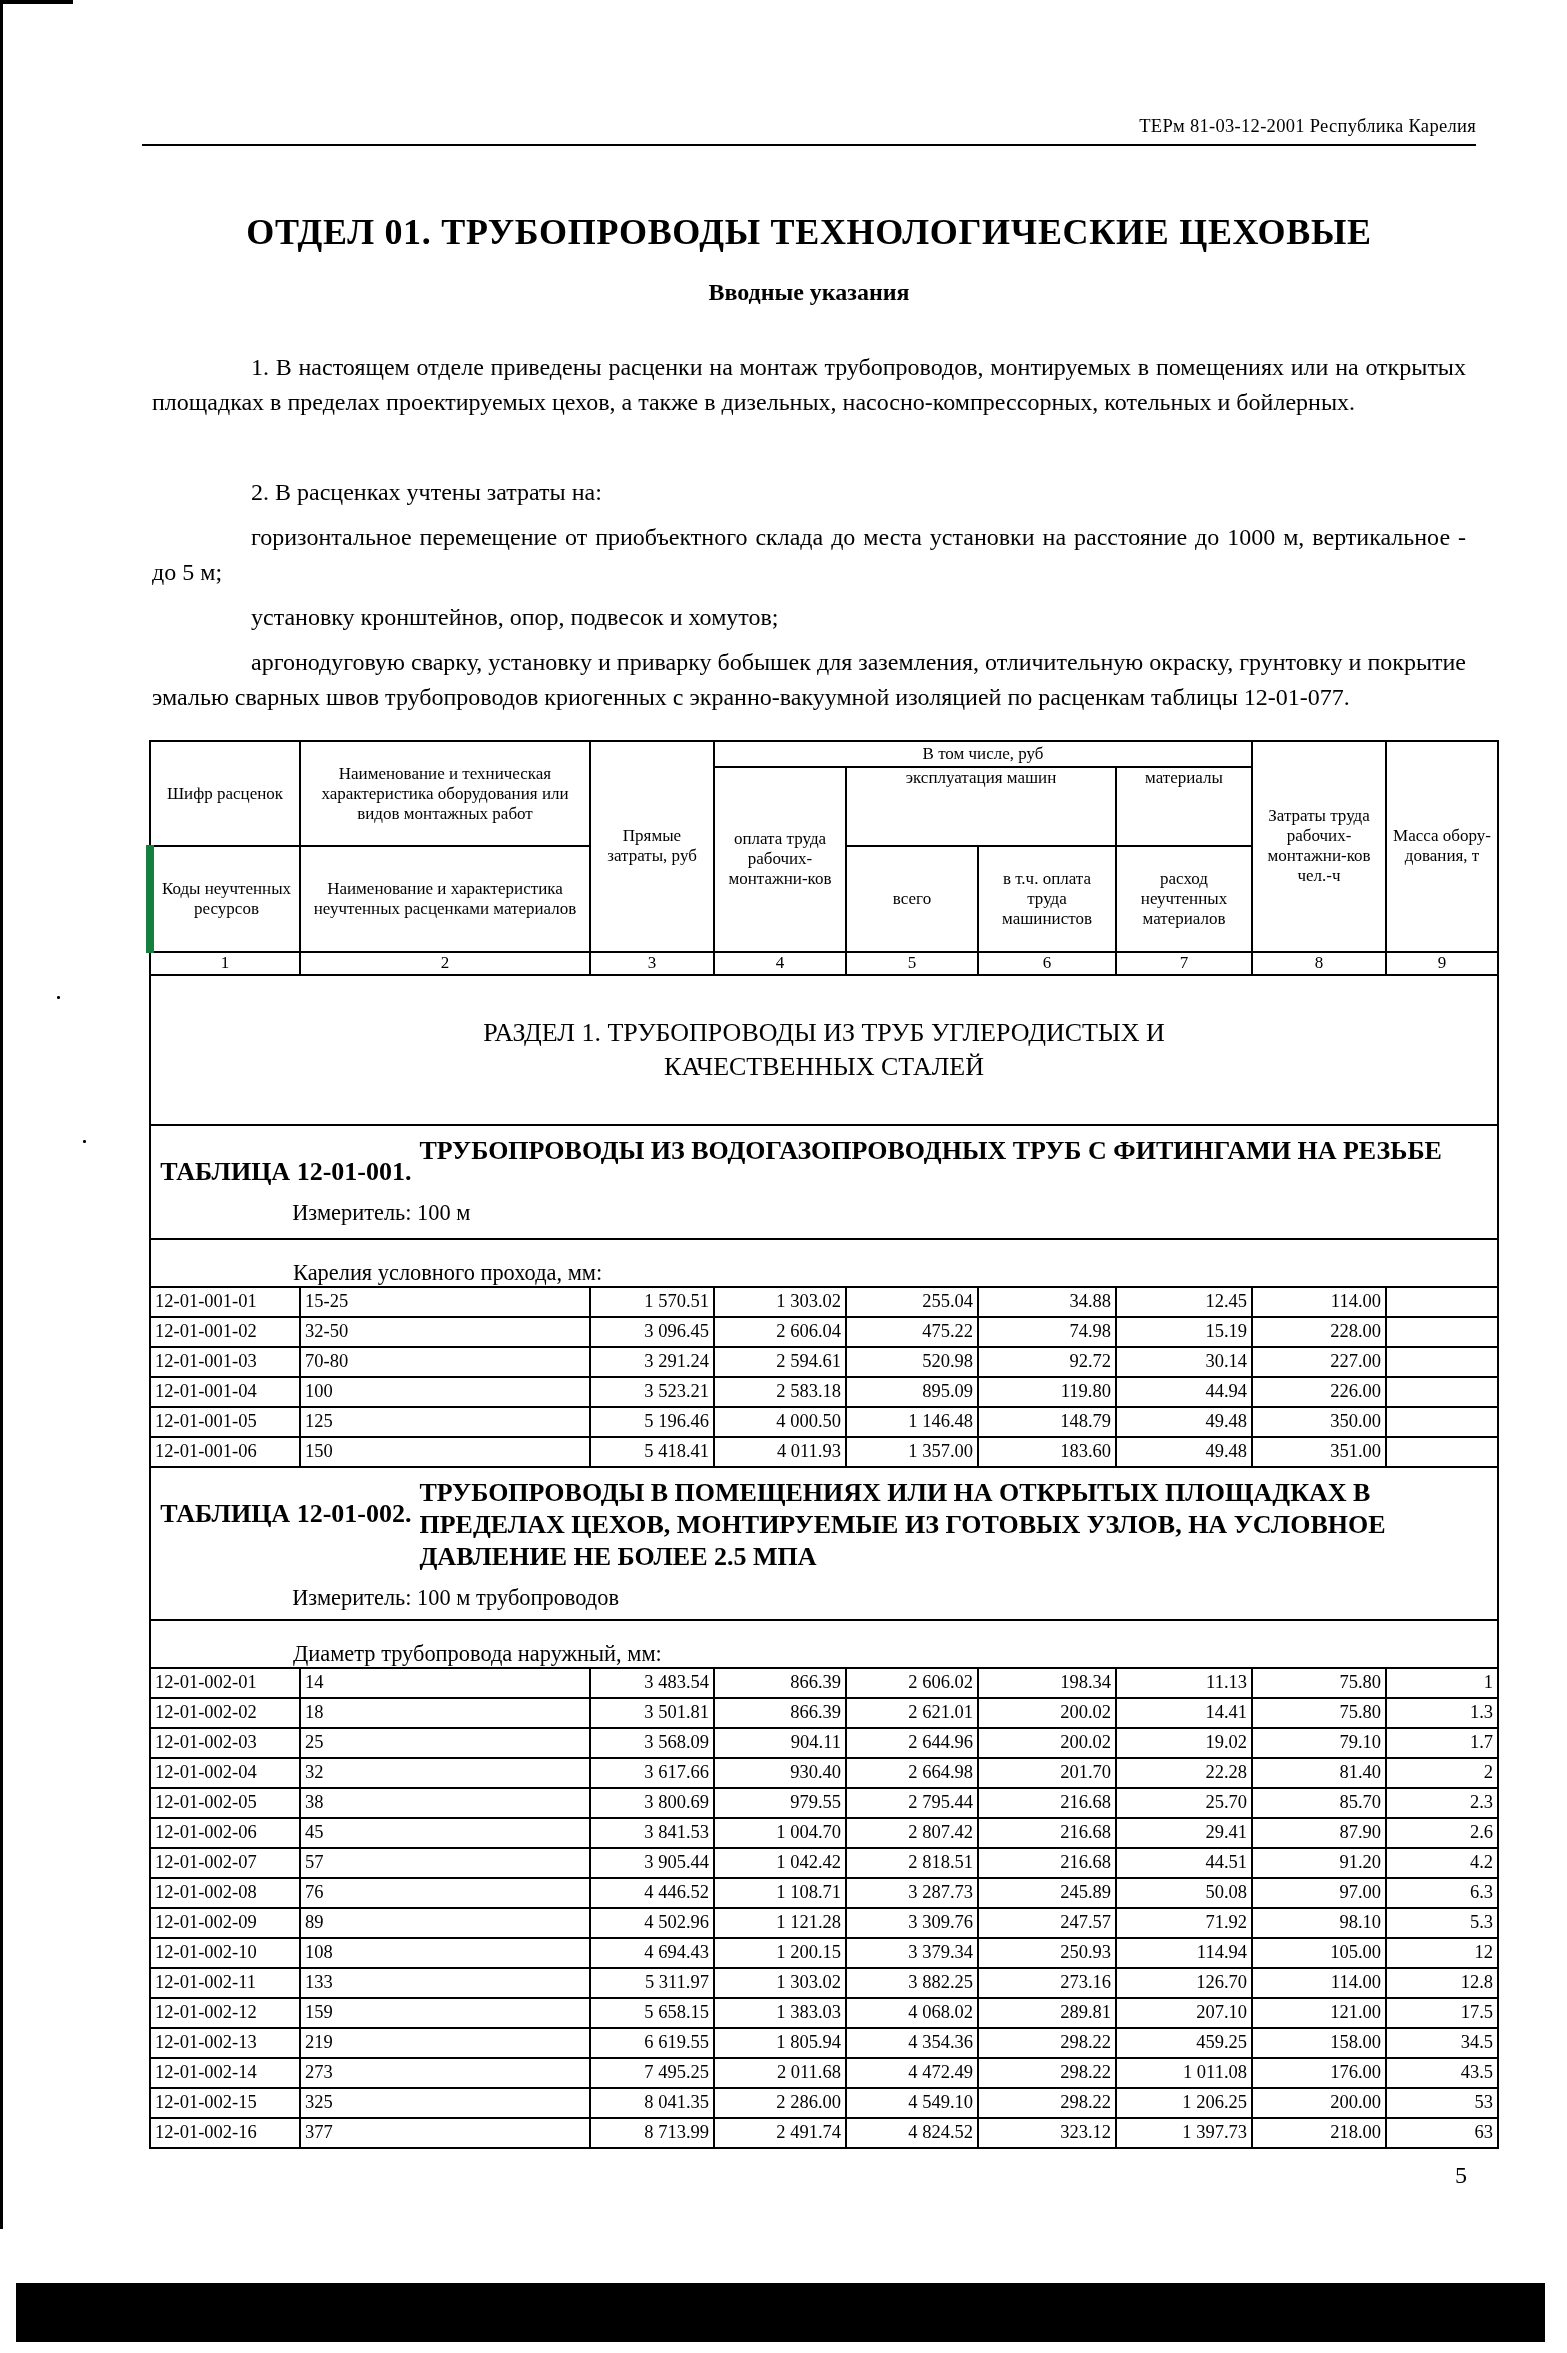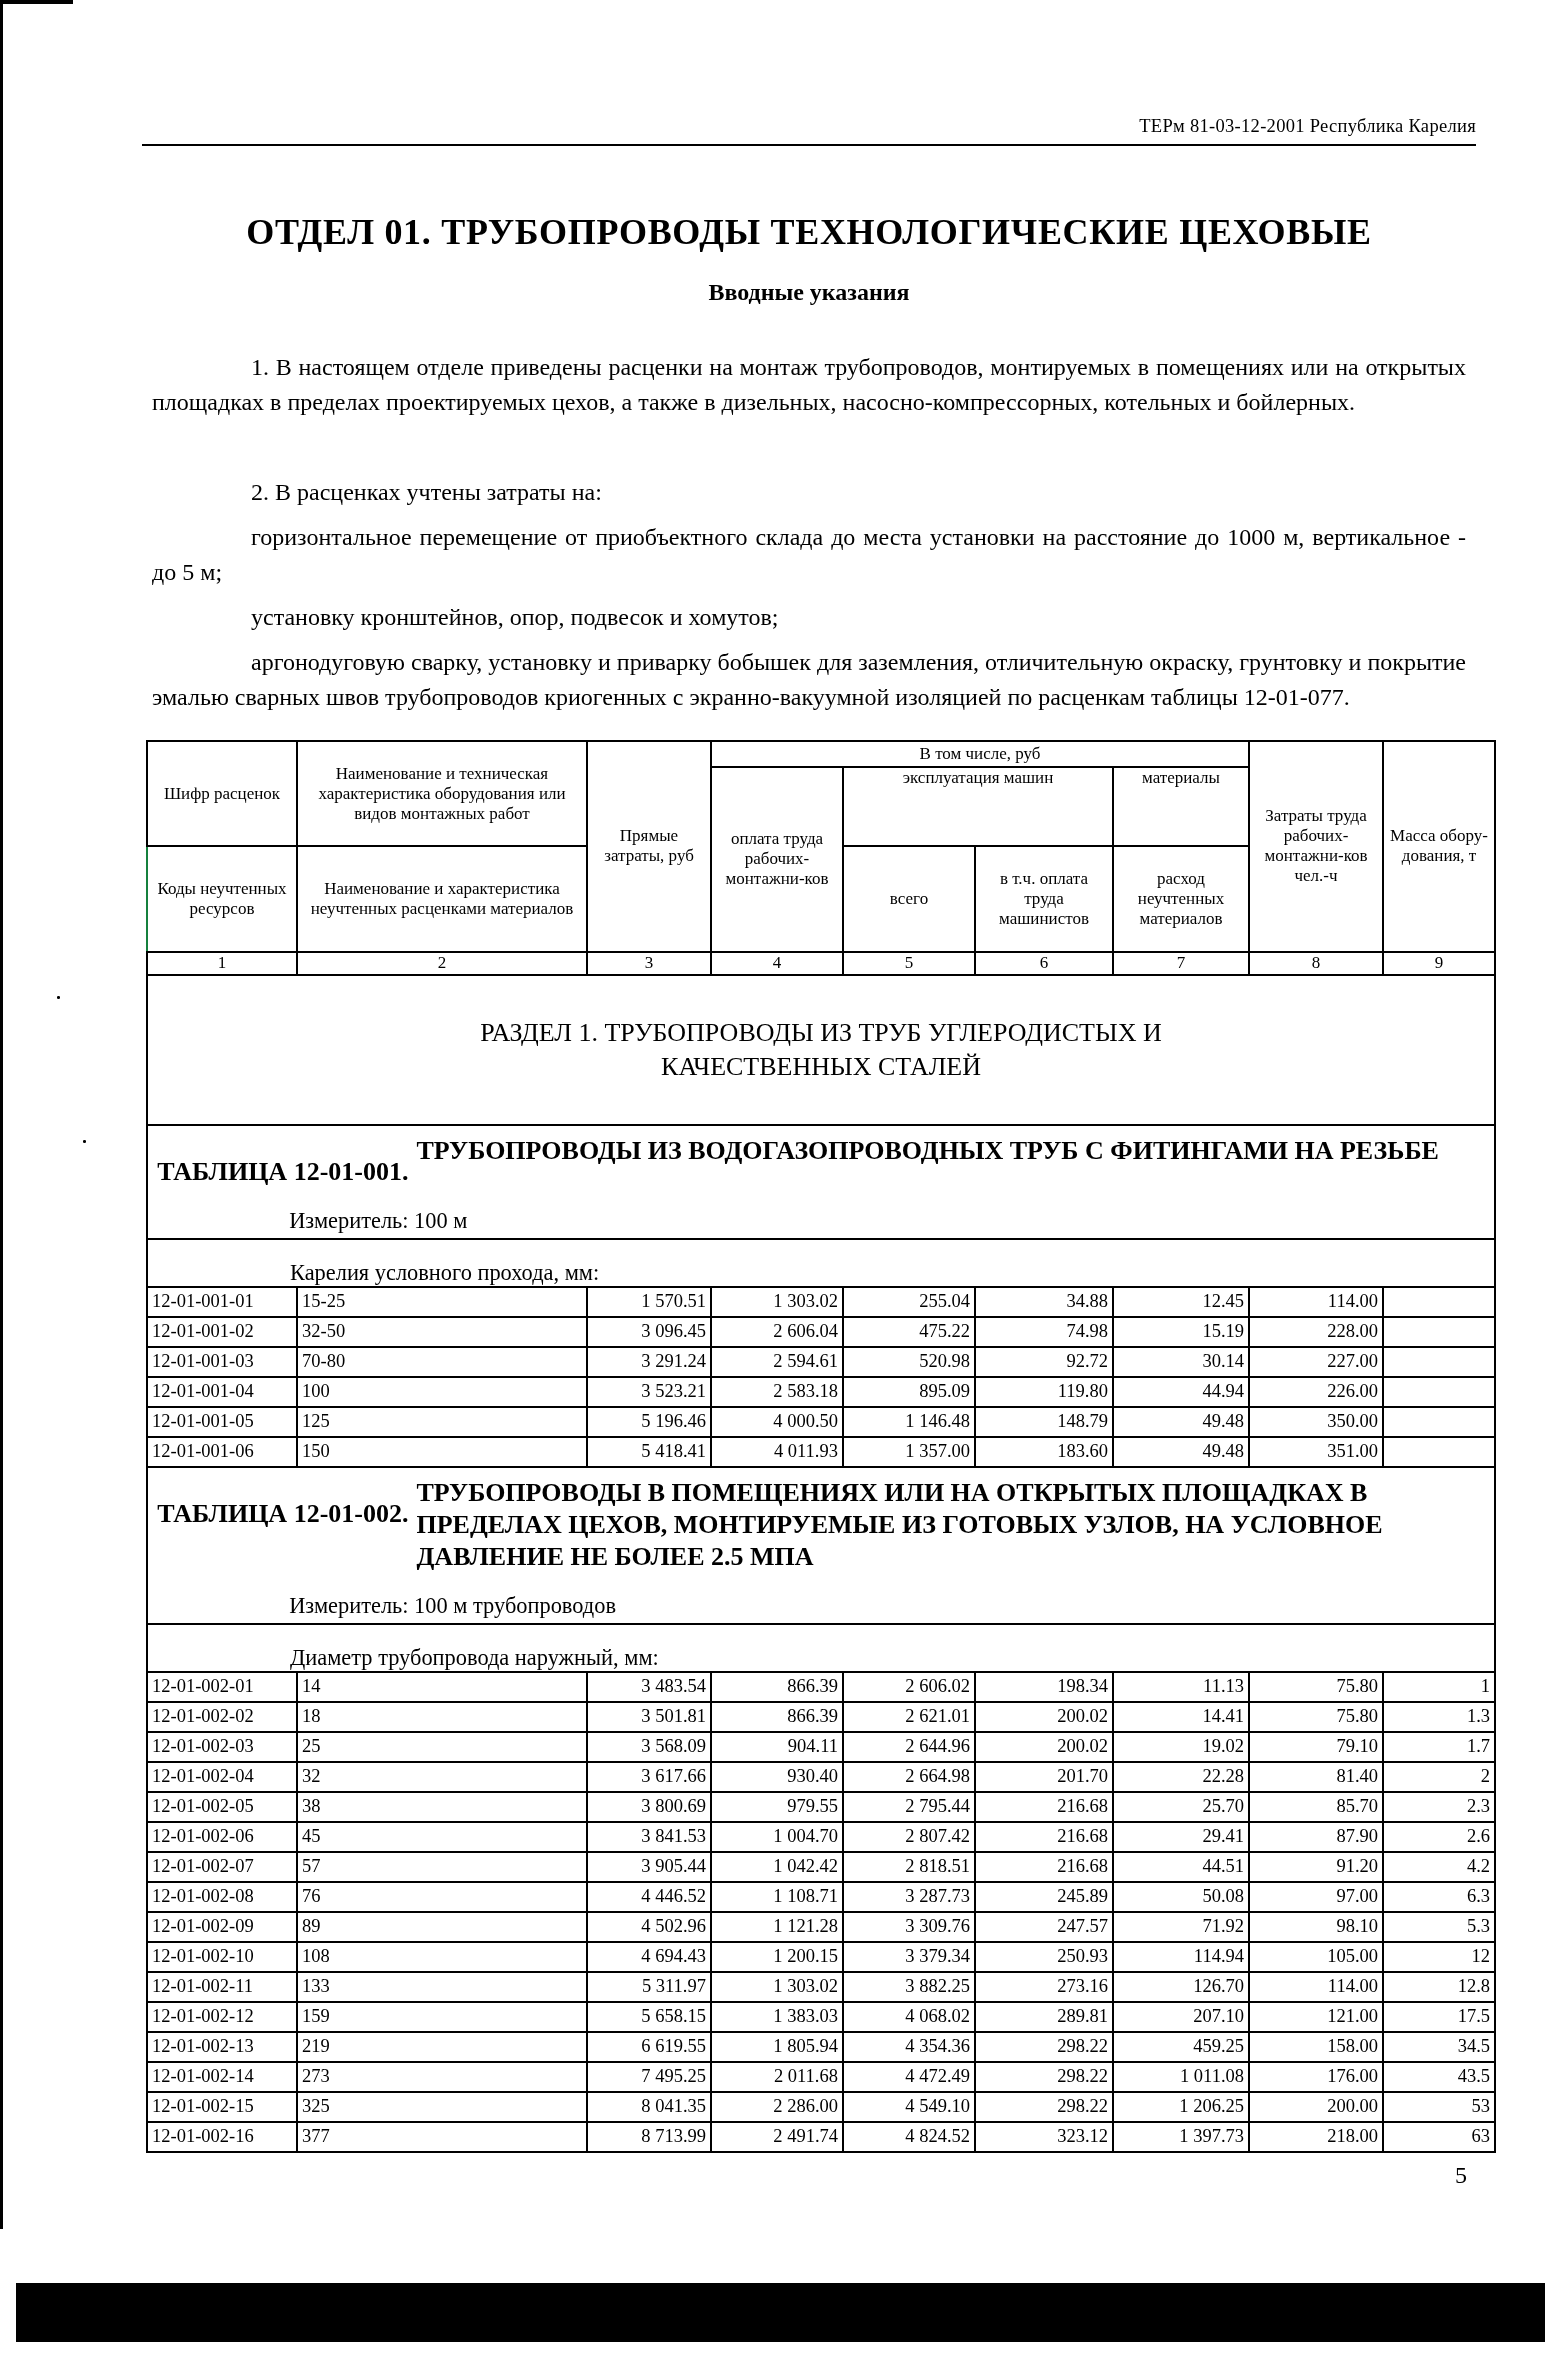--- a/index.html
+++ b/index.html
@@ -23,21 +23,21 @@
   table.rates { position:absolute; left:146px; top:740px; width:1349px; border-collapse:collapse;
                 table-layout:fixed; font-family:"Liberation Serif", serif; }
   table.rates td, table.rates th { border:2px solid #000; padding:0 4px; font-weight:normal; }
   .hdr th { font-size:17px; line-height:20px; text-align:center; vertical-align:middle; }
   .colnum td { font-size:17px; height:21px; text-align:center; padding:0; }
   .section-cell { height:148px; text-align:center; font-size:26px; font-weight:bold; line-height:34px; }
   .table-title-cell { vertical-align:top; padding:9.2px 9.2px 4px 9.2px !important; }
   .tt-head { font-size:26px; font-weight:bold; line-height:32px; display:flex; }
   .tt-prefix { white-space:nowrap; padding-right:8px;margin-top:21px; }
   .tt-rest { flex:1; }
-  .measure { font-size:22.4px; padding-left:132px; margin-top:20px; }
+  .measure { font-size:22.4px; padding-left:132px; margin-top:12px; }
   .subhead-cell { font-size:22.4px; font-weight:bold; padding-left:142px !important; height:46px;
                   vertical-align:bottom; border-bottom:2px solid #000; }
   tr.data td { font-size:18.5px; height:28px; line-height:25px; white-space:nowrap; }
   td.code { text-align:left; }
   td.name { text-align:left; }
   td.num { text-align:right; }
   .page-number { position:absolute; left:1455px; top:2162px; font-size:24px; }
   .speck { position:absolute; width:2.6px; height:2.6px; background:#000; border-radius:1.3px; }
 </style>
 </head>
@@ -85,21 +85,21 @@
       <th colspan="4">В том числе, руб</th>
       <th rowspan="4">Затраты труда рабочих-монтажни-ков чел.-ч</th>
       <th rowspan="4">Масса обору-дования, т</th>
     </tr>
     <tr class="hdr" style="height:79px">
       <th rowspan="3">оплата труда рабочих-монтажни-ков</th>
       <th colspan="2" style="height:24px;vertical-align:top">эксплуатация машин</th>
       <th style="height:24px;vertical-align:top">материалы</th>
     </tr>
     <tr class="hdr" style="height:6.6px">
-      <th rowspan="2" style="border-left:2px solid #15803d">Коды неучтенных ресурсов</th>
+      <th rowspan="2" style="border-left:8px solid #15803d">Коды неучтенных ресурсов</th>
       <th rowspan="2">Наименование и характеристика неучтенных расценками материалов</th>
       <th rowspan="2">всего</th>
       <th rowspan="2">в т.ч. оплата труда машинистов</th>
       <th rowspan="2">расход неучтенных материалов</th>
     </tr>
     <tr class="hdr" style="height:99px"></tr>
 
     <tr class="colnum">
       <td>1</td>
       <td>2</td>

